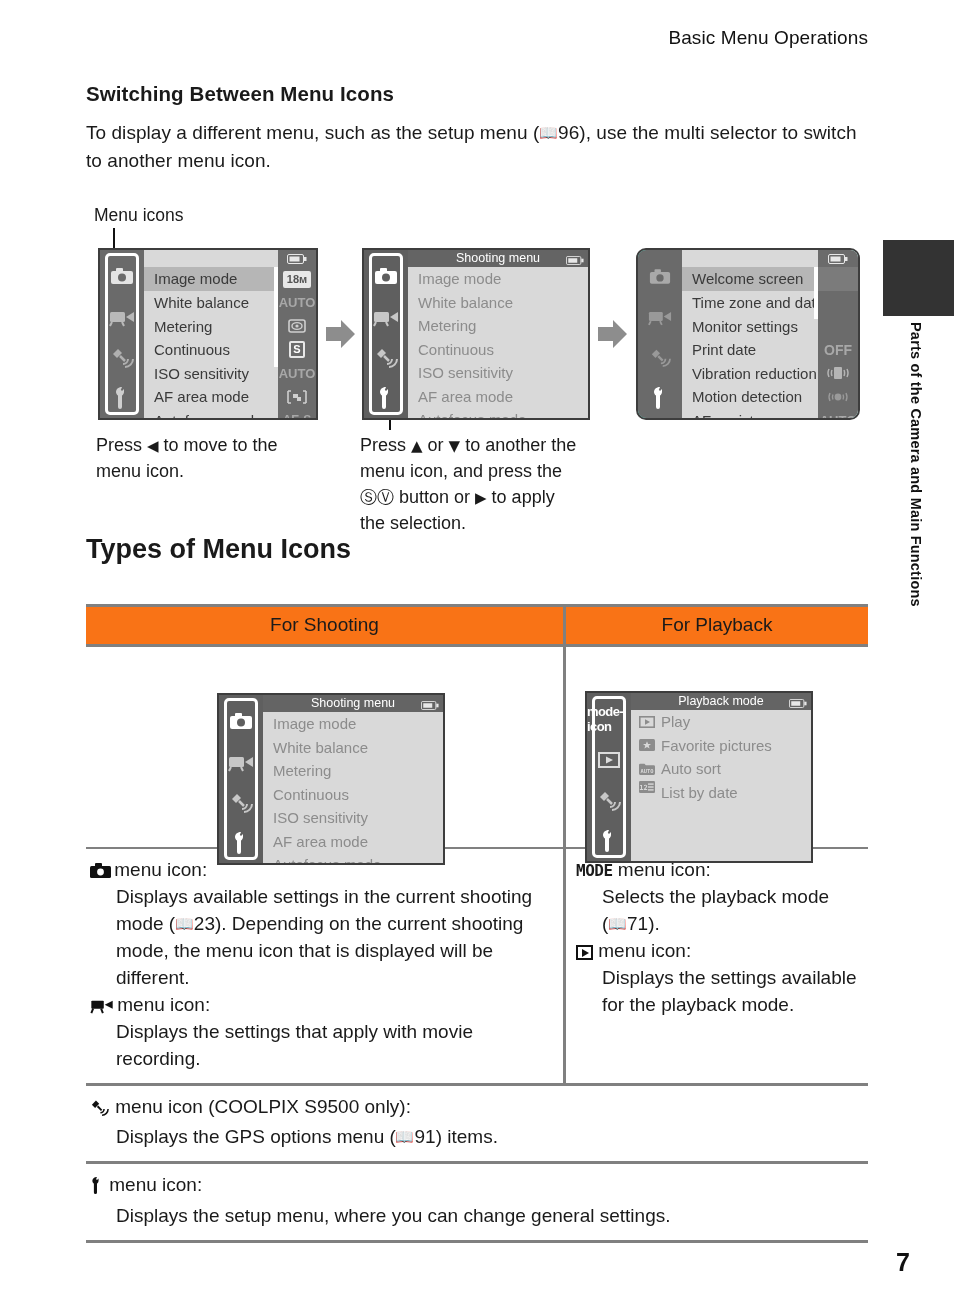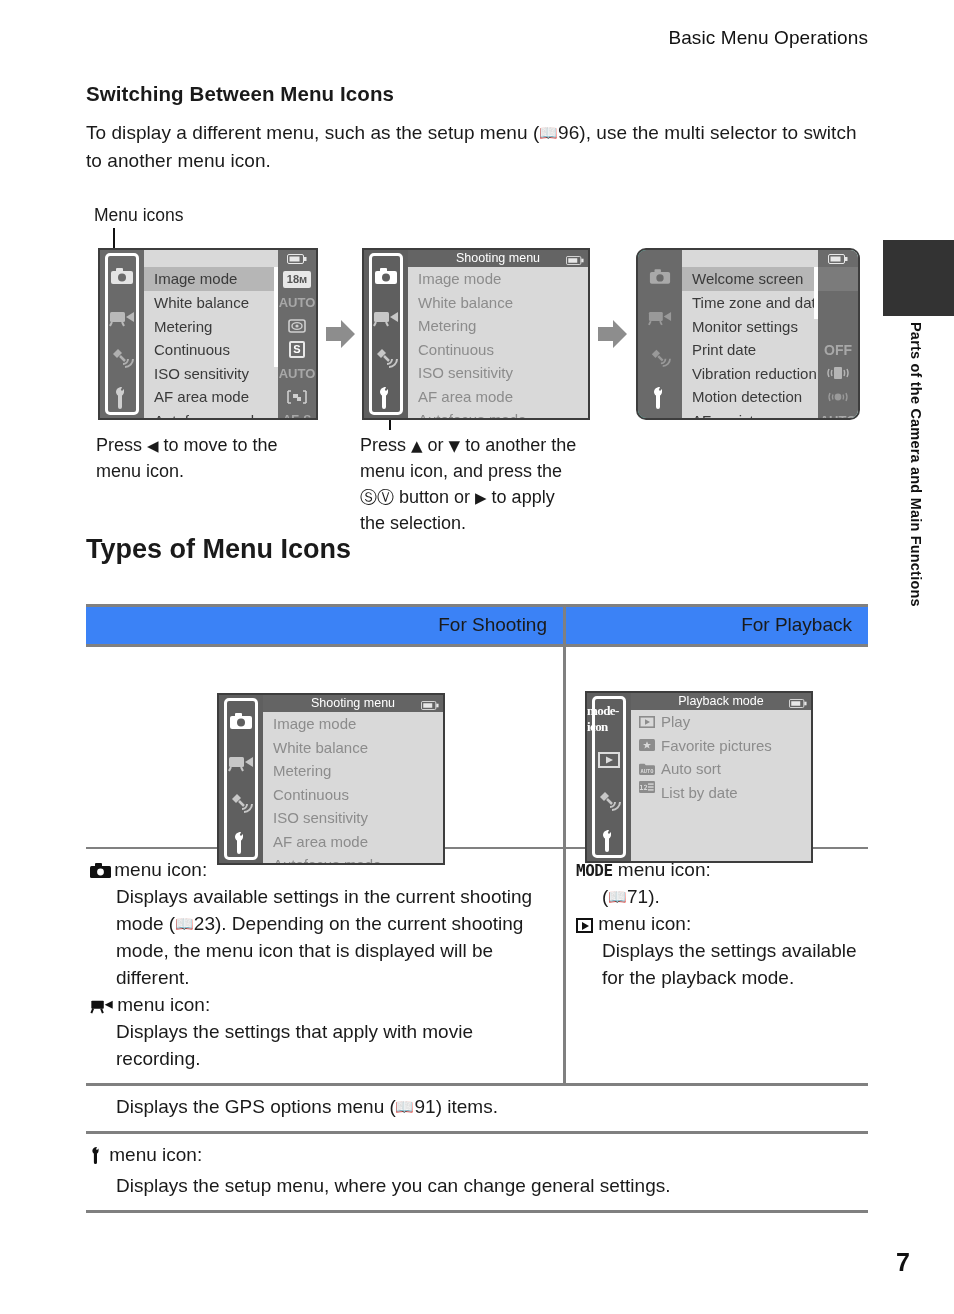--- a/index.html
+++ b/index.html
@@ -114,22 +114,22 @@
   .glyph { font-family:"DejaVu Sans", sans-serif; font-size:15px; }
 
   
   .types-title { position:absolute; left:86px; top:534px; font-size:27px; font-weight:700; }
 
   .tbl { position:absolute; left:86px; top:604px; width:782px; }
   .tbl-row { display:flex; }
   .hrule-thick { height:3px; background:#808080; }
   .hrule-thin  { height:2px; background:#808080; }
   .th {
-    background:#3b82f6; font-size:19px; text-align:right;
-    padding:7px 16px 8px 0;
+    background:#f97316; font-size:19px; text-align:center;
+    padding:7px 0 8px 0;
   }
   .th.left { width:480px; border-right:3px solid #808080; }
   .th.right { flex:1; }
   .cell-left { width:480px; border-right:3px solid #808080; }
   .cell-right { flex:1; }
   .screens-cell { height:200px; position:relative; }
   .desc { font-size:19px; line-height:1.42; padding:8px 6px 10px 4px; }
   .desc .ind { padding-left:26px; display:block; }
   .desc-line { white-space:nowrap; }
 
@@ -459,21 +459,21 @@
         </div>
       </div>
     </div>
 
     <div class="cell-right screens-cell">
 
       <div class="cam" style="left:19px; top:44px; width:228px; height:172px;">
         <div class="cam-rail dark">
           <div class="rail-highlight"></div>
           <div class="rail-ico">
-            <span style="font-family:Liberation Serif, serif;font-weight:700;font-size:13px;color:#ffffff;letter-spacing:-0.6px;">mode-icon</span>
+            <span style="font-family:Liberation Sans, sans-serif;font-weight:700;font-size:13px;color:#ffffff;letter-spacing:-0.6px;">mode-icon</span>
           </div>
           <div class="rail-ico">
             <svg width="22" height="16" viewBox="0 0 22 16">
                 <rect x="1" y="1" width="20" height="14" fill="none" stroke="#dcdcdc" stroke-width="2"></rect>
                 <path d="M8 4.5 L15 8 L8 11.5 Z" fill="#dcdcdc"></path>
               </svg>
           </div>
           <div class="rail-ico">
             <svg width="24" height="22" viewBox="0 0 24 22">
                 <path d="M3 8 L8 3 L12 7 L7 12 Z" fill="#c7c7c7"></path>
@@ -572,33 +572,44 @@
           </span><span> menu icon:</span>
         </div>
         <span class="ind"><span>Displays the settings that apply with movie recording.</span></span>
       </div>
     </div>
     <div class="cell-right">
       <div class="desc" style="padding-left:10px;">
         <div class="desc-line">
           <span class="ic-mode-txt">MODE</span><span> menu icon:</span>
         </div>
+        <span class="ind"><span>Selects the playback mode</span></span>
         <span class="ind"><span>(</span><span class="bookglyph">📖</span><span>71</span><span>).</span></span>
         <div class="desc-line">
           <span class="ic-play-box"></span><span> menu icon:</span>
         </div>
         <span class="ind"><span>Displays the settings available</span></span>
         <span class="ind"><span>for the playback mode.</span></span>
       </div>
     </div>
   </div>
   <div class="hrule-thick"></div>
 
   <div>
     <div class="desc">
+      <div class="desc-line">
+        <span style="display:inline-block;vertical-align:-3px;">
+          <svg width="20" height="17" viewBox="0 0 24 21">
+              <path d="M2 7 L7 2 L11 6 L6 11 Z" fill="#111"></path>
+              <path d="M9 9 L14 14" stroke="#111" stroke-width="2.4"></path>
+              <path d="M12.5 17 a4.5 4.5 0 0 0 4.5 -4.5" stroke="#111" stroke-width="1.9" fill="none"></path>
+              <path d="M14.5 20 a7.5 7.5 0 0 0 7.5 -7.5" stroke="#111" stroke-width="1.9" fill="none"></path>
+            </svg>
+        </span><span> menu icon (COOLPIX S9500 only):</span>
+      </div>
       <span class="ind"><span>Displays the GPS options menu (</span><span class="bookglyph">📖</span><span>91</span><span>) items.</span></span>
     </div>
   </div>
   <div class="hrule-thick"></div>
 
   <div>
     <div class="desc">
       <div class="desc-line">
         <span style="display:inline-block;vertical-align:-4px;">
           <svg width="14" height="19" viewBox="0 0 18 22">

